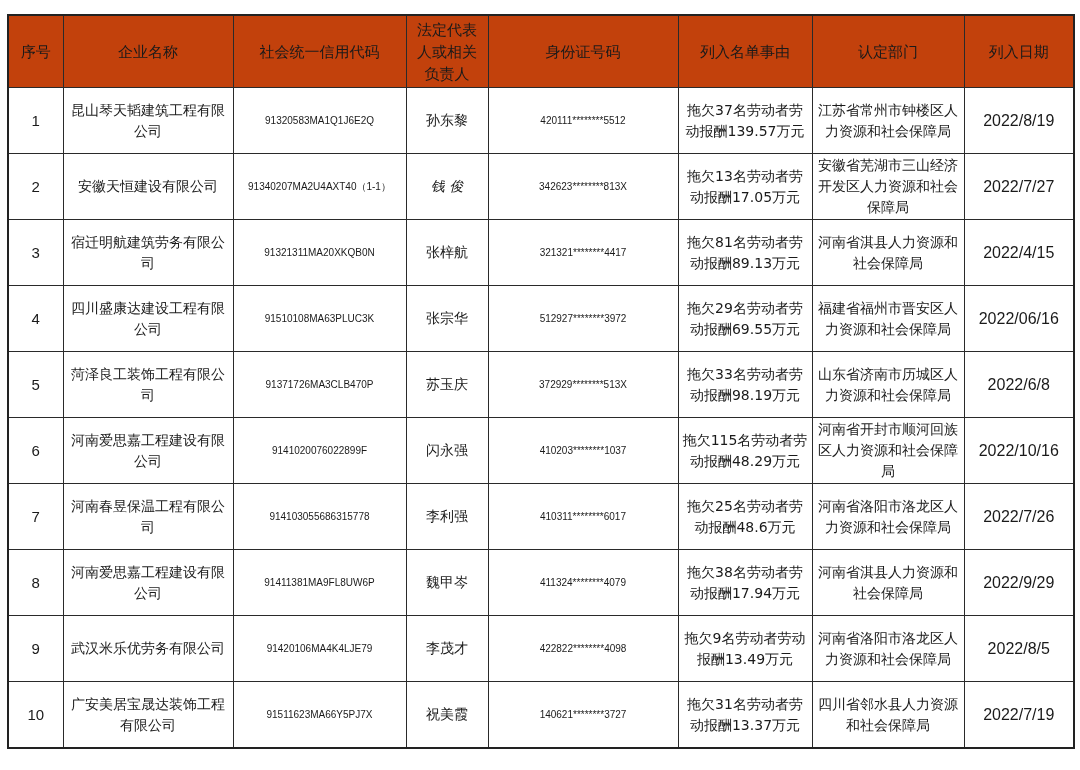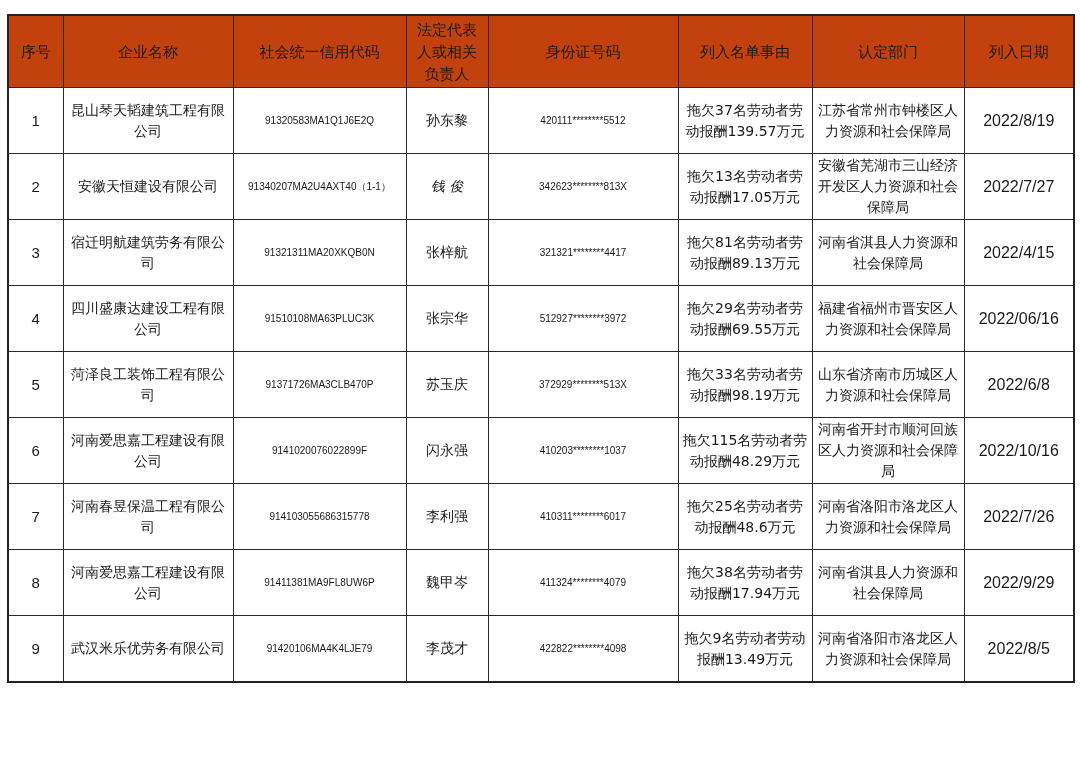--- a/index.html
+++ b/index.html
@@ -164,15 +164,25 @@
       <tr>
         <td class="idx">9</td>
         <td>武汉米乐优劳务有限公司</td>
         <td class="code">91420106MA4K4LJE79</td>
         <td>李茂才</td>
         <td class="id">422822********4098</td>
         <td>拖欠9名劳动者劳动报酬13.49万元</td>
         <td>河南省洛阳市洛龙区人力资源和社会保障局</td>
         <td class="date">2022/8/5</td>
       </tr>
+      <tr>
+        <td class="idx">10</td>
+        <td>广安美居宝晟达装饰工程有限公司</td>
+        <td class="code">91511623MA66Y5PJ7X</td>
+        <td>祝美霞</td>
+        <td class="id">140621********3727</td>
+        <td>拖欠31名劳动者劳动报酬13.37万元</td>
+        <td>四川省邻水县人力资源和社会保障局</td>
+        <td class="date">2022/7/19</td>
+      </tr>
     </tbody>
   </table>
 </div>
 
 </body></html>

